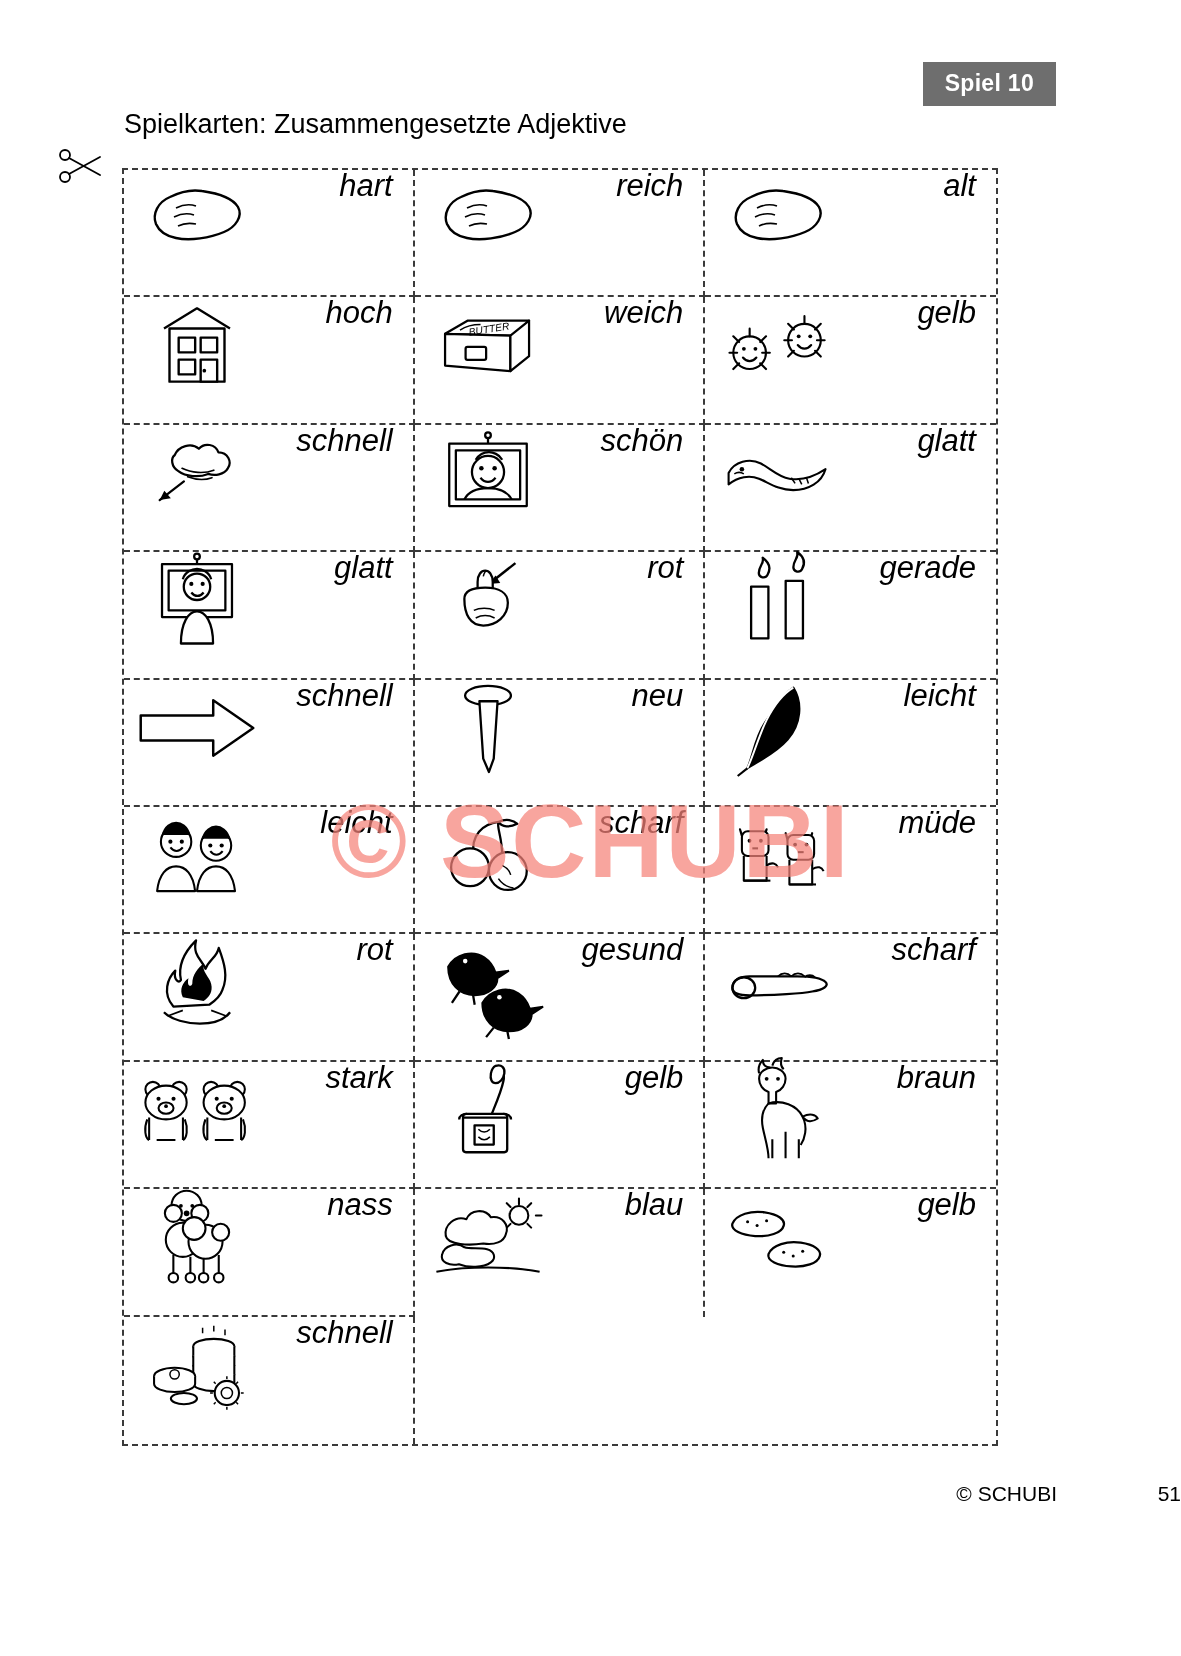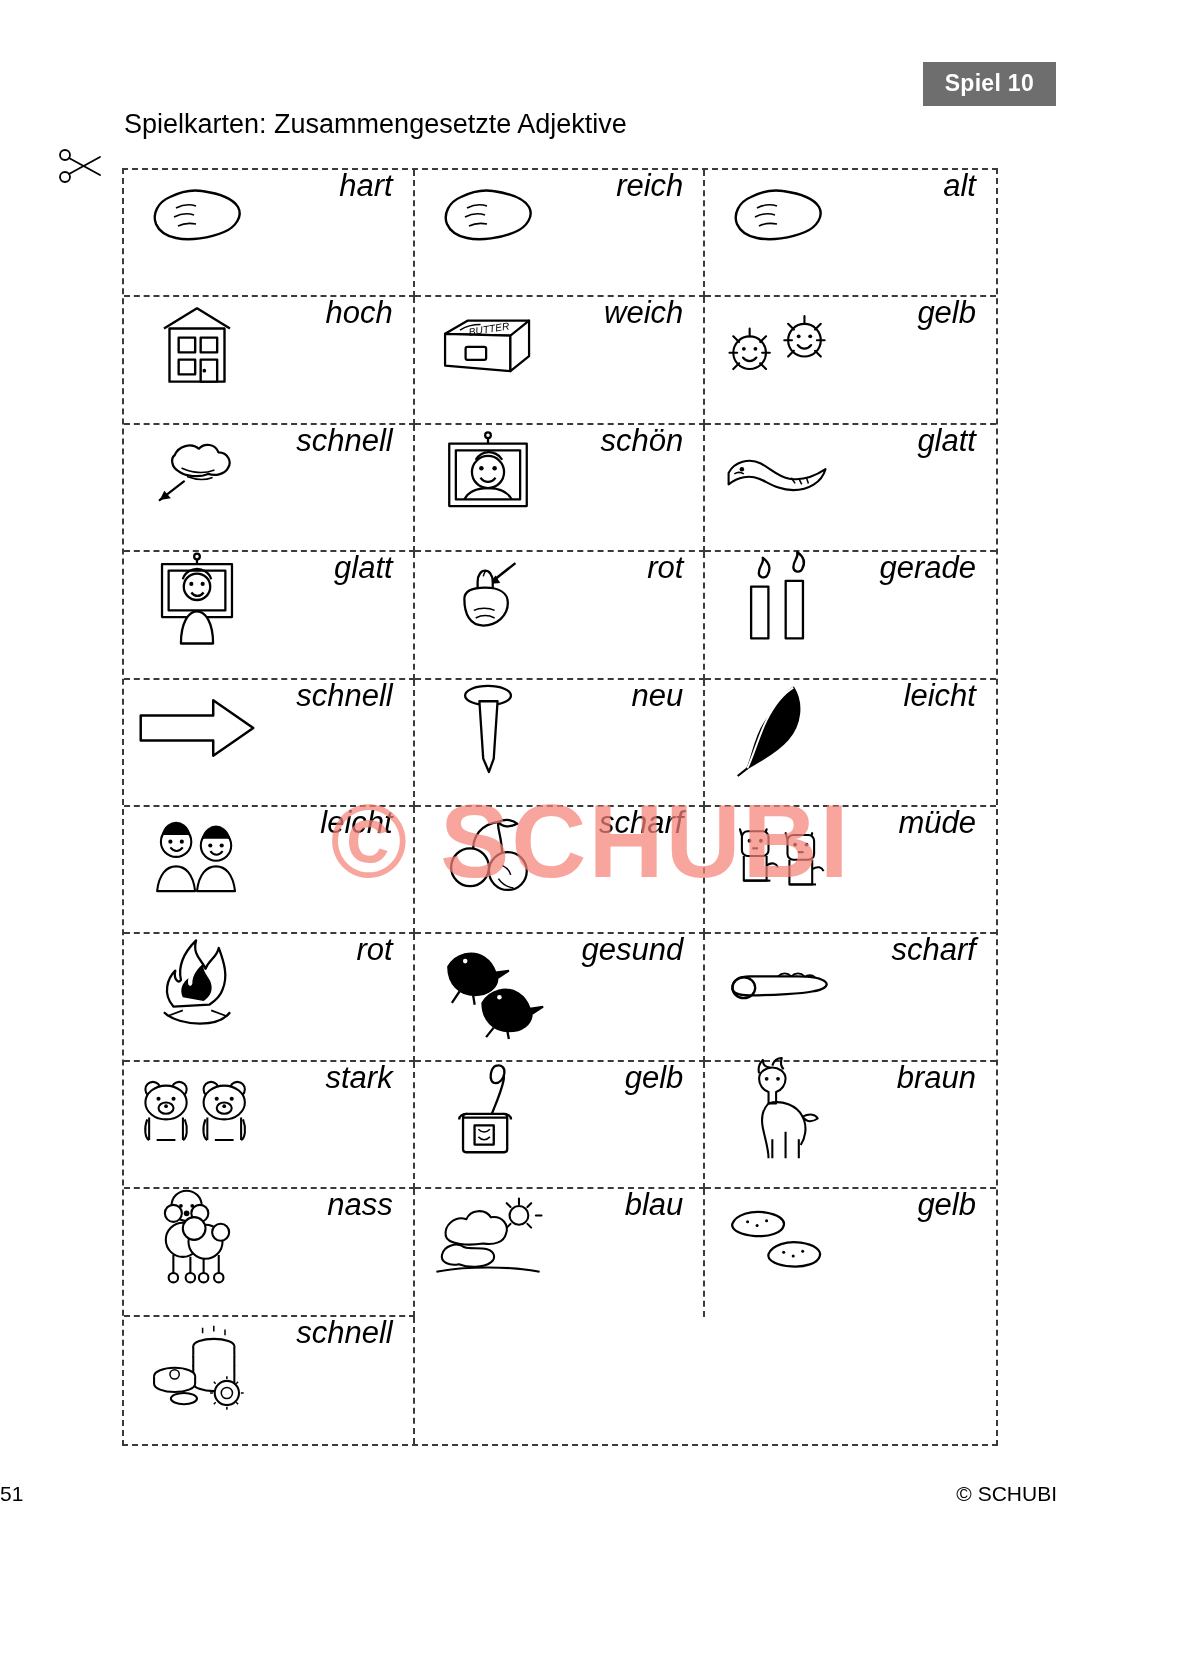--- a/index.html
+++ b/index.html
@@ -123,21 +123,21 @@
     pointer-events: none;
     user-select: none;
   }
 
   
   .page-number {
     position: absolute;
     left: 0;
     right: 0;
     top: 1482px;
-    text-align: left;
+    text-align: right;
     font-size: 21px;
   }
   .copyright {
     position: absolute;
     right: 124px;
     top: 1482px;
     font-size: 21px;
   }
 </style>
 </head>

